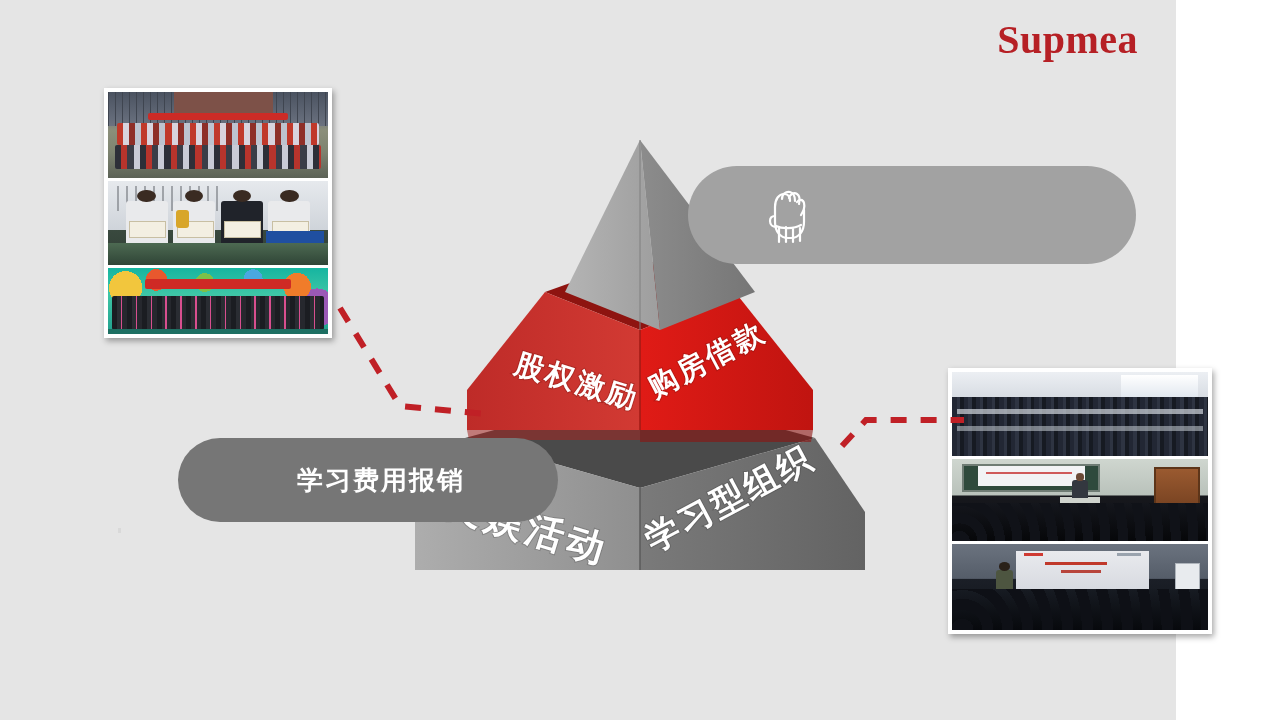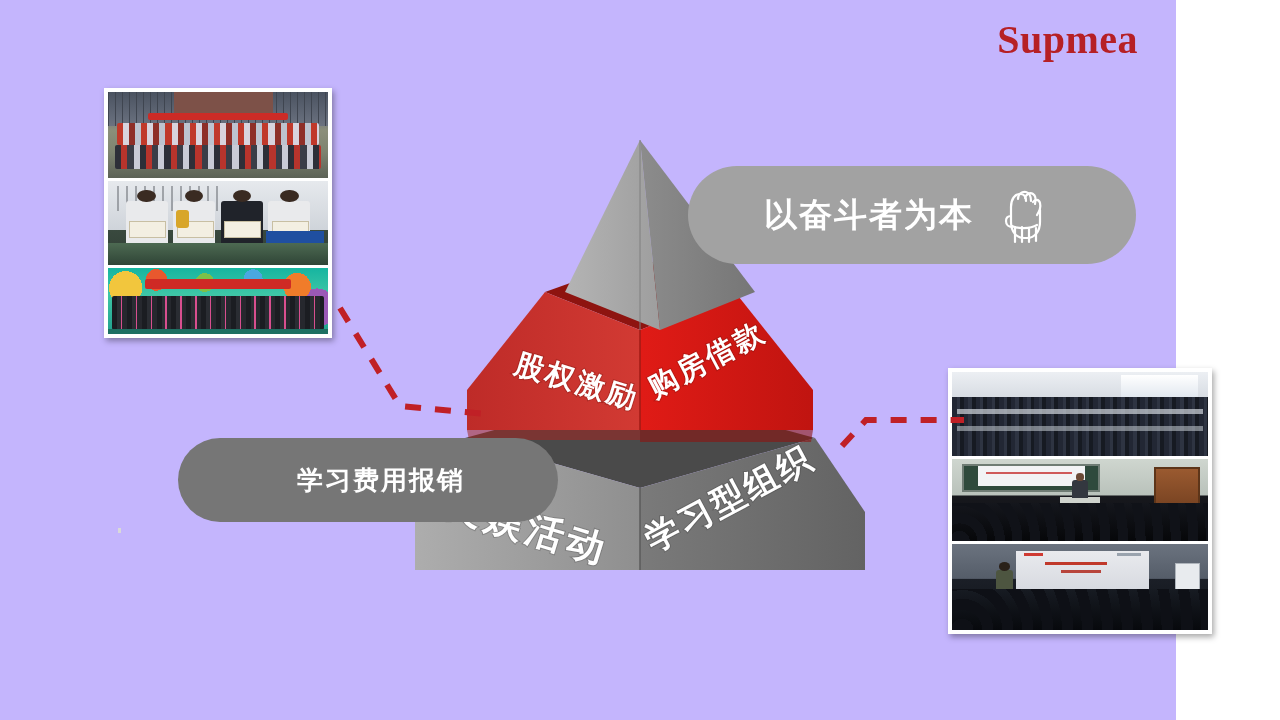--- a/index.html
+++ b/index.html
@@ -2,21 +2,21 @@
 <html><head>
 <meta charset="utf-8">
 <style>
   * { margin:0; padding:0; box-sizing:border-box; }
   html, body {
     width:1280px; height:720px;
     background:#ffffff;
     font-family:"Liberation Sans","DejaVu Sans",sans-serif;
     overflow:hidden;
   }
-  .slide { position:relative; width:1176px; height:720px; background:#c4b5fd; }
+  .slide { position:relative; width:1176px; height:720px; background:#e5e5e5; }
 
   
   .logo {
     position:absolute; right:38px; top:16px;
     font-family:"Liberation Serif","DejaVu Serif",serif;
     font-weight:bold; font-size:40px; letter-spacing:0.5px;
     color:#B62025;
   }
 
   
@@ -236,21 +236,20 @@
           <div class="t1"></div>
           <div class="t2"></div>
         </div>
       <div class="flip"></div>
         <div class="speaker2"></div>
         <div class="heads"></div>
     </div>
   </div>
 
   <div class="pill pill-top">
-    <span>以奋斗者为本</span>
     <svg class="fist" viewBox="0 0 46 58">
       <g fill="none" stroke="#ffffff" stroke-width="2.2" stroke-linejoin="round" stroke-linecap="round">
         <path d="M11 21 C11 13 15 8 20 8 C24 8 26 11 26 15"></path>
         <path d="M18 13 C18 8 22 5 26 6 C30 7 31 11 31 15"></path>
         <path d="M25 12 C26 8 30 6 33 8 C36 10 36 14 35 18"></path>
         <path d="M33 16 C35 13 39 13 40 17 C41 21 39 26 37 29"></path>
         <path d="M11 21 L11 36 C11 45 16 52 24 52 L27 52 C35 52 40 45 40 36 L40 24"></path>
         <path d="M11 30 C8 30 6 32 6 35 C6 39 9 41 12 41"></path>
         <path d="M15 41 L15 56"></path>
         <path d="M22 41 L22 56"></path>

